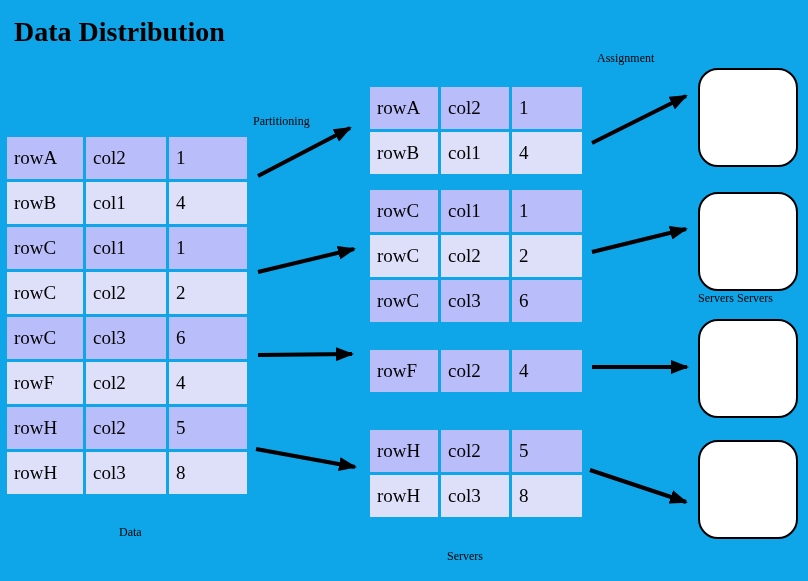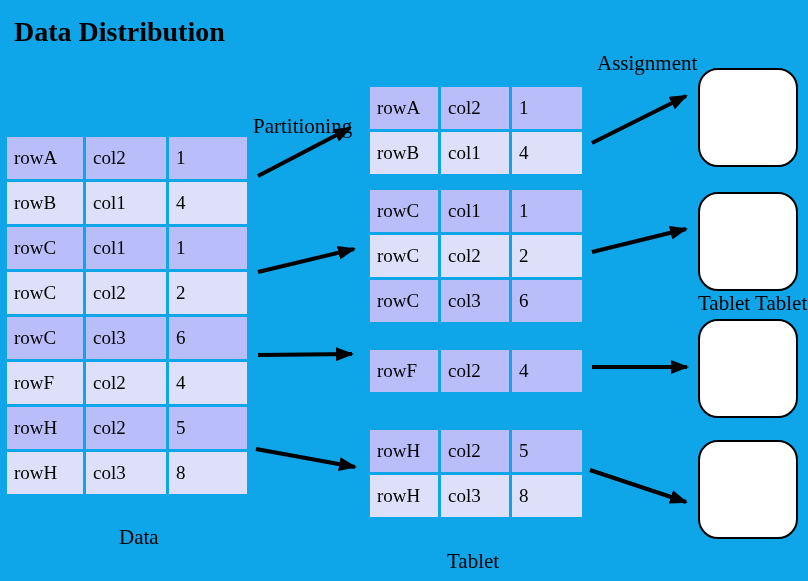--- a/index.html
+++ b/index.html
@@ -5,21 +5,21 @@
   html,body { margin:0; padding:0; background:#ffffff; }
   .canvas {
     position:relative; width:808px; height:581px; background:#0ea5e9;
     font-family:Liberation Serif, serif; overflow:hidden;
   }
   .title {
     position:absolute; left:14px; top:16px; margin:0;
     font-size:28px; font-weight:bold; color:#000;
   }
   .small-label {
-    position:absolute; font-size:21px; color:#000; white-space:nowrap;
+    position:absolute; font-size:12px; color:#000; white-space:nowrap;
   }
   .grid-table { position:absolute; display:grid; gap:3px; }
   #left-table { left:7px; top:137px; grid-template-columns:76px 80px 78px; grid-auto-rows:42px; }
   .tgroup { left:370px; grid-template-columns:68px 68px 70px; grid-auto-rows:42px; }
   #tablet-0 { top:87px; }
   #tablet-1 { top:190px; }
   #tablet-2 { top:350px; }
   #tablet-3 { top:430px; }
   .cell {
     display:flex; align-items:center; padding-left:7px;
@@ -123,16 +123,16 @@
     </div>
 
   <div id="server-0" class="server-box"></div>
   <div id="server-1" class="server-box"></div>
   <div id="server-2" class="server-box"></div>
   <div id="server-3" class="server-box"></div>
 
   <span class="small-label" style="left:253px; top:114px;">Partitioning</span>
   <span class="small-label" style="left:597px; top:51px;">Assignment</span>
   <span class="small-label" style="left:119px; top:525px;">Data</span>
-  <span class="small-label" style="left:447px; top:549px;">Tablet</span>
-  <span class="small-label" style="left:698px; top:291px;">Tablet Tablet</span>
+  <span class="small-label" style="left:447px; top:549px;">Servers</span>
+  <span class="small-label" style="left:698px; top:291px;">Servers Servers</span>
 
 </div>
 
 </body></html>

